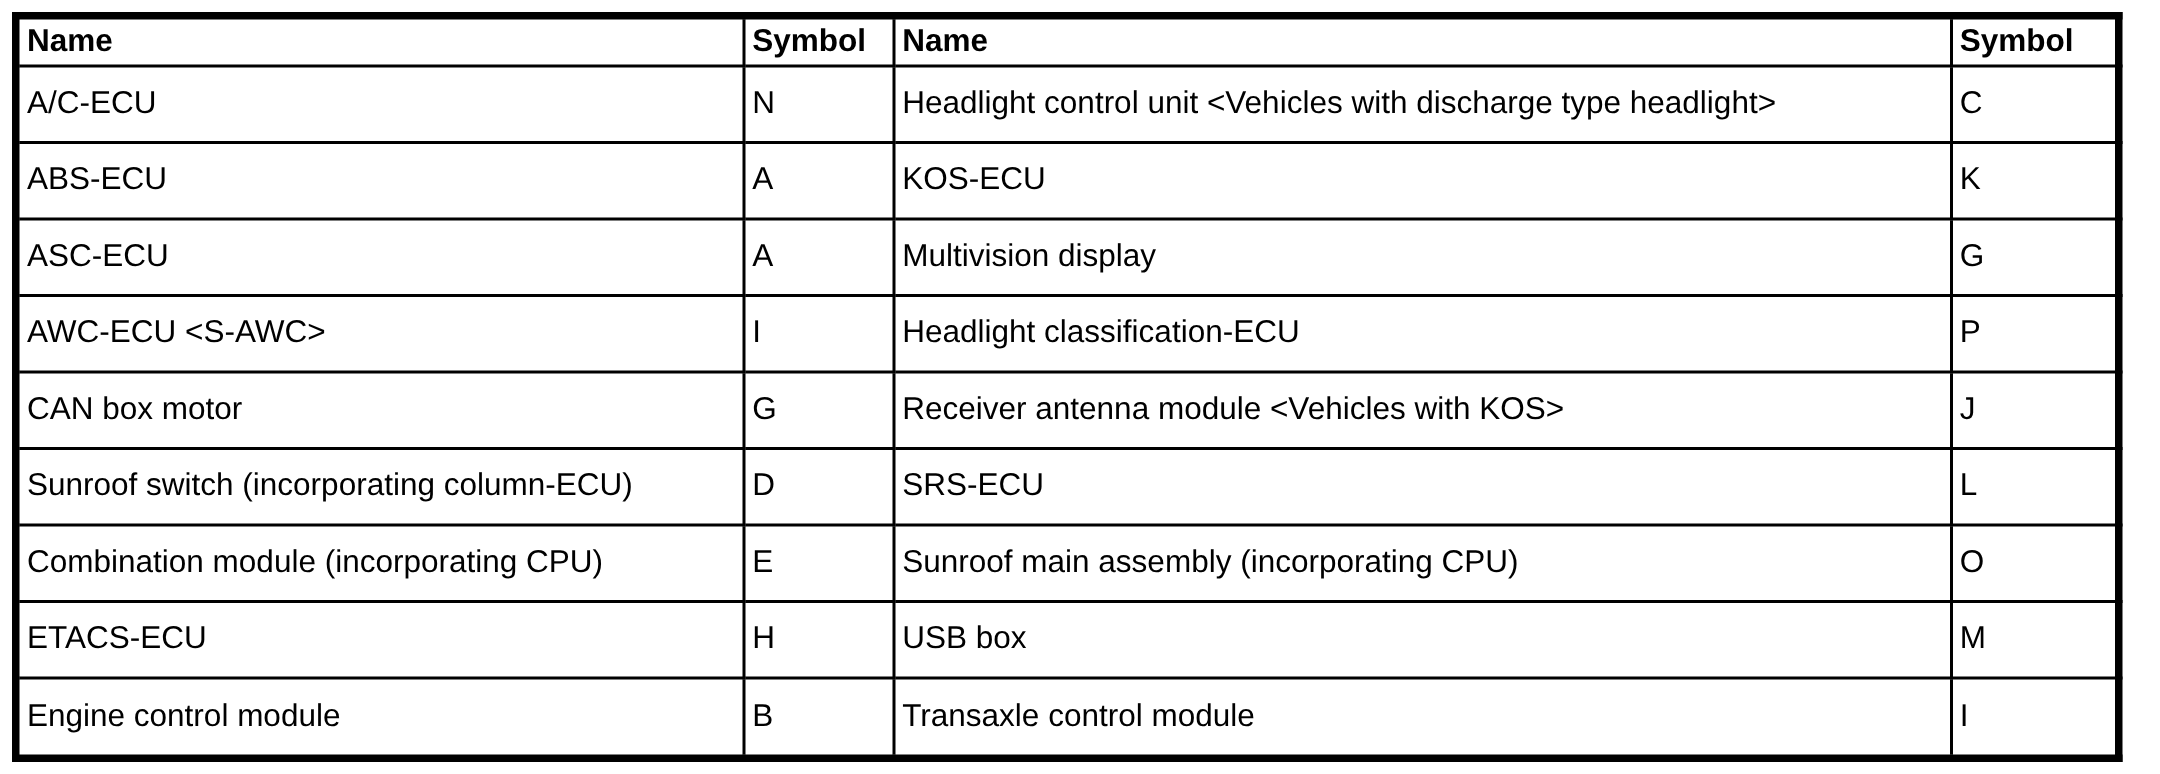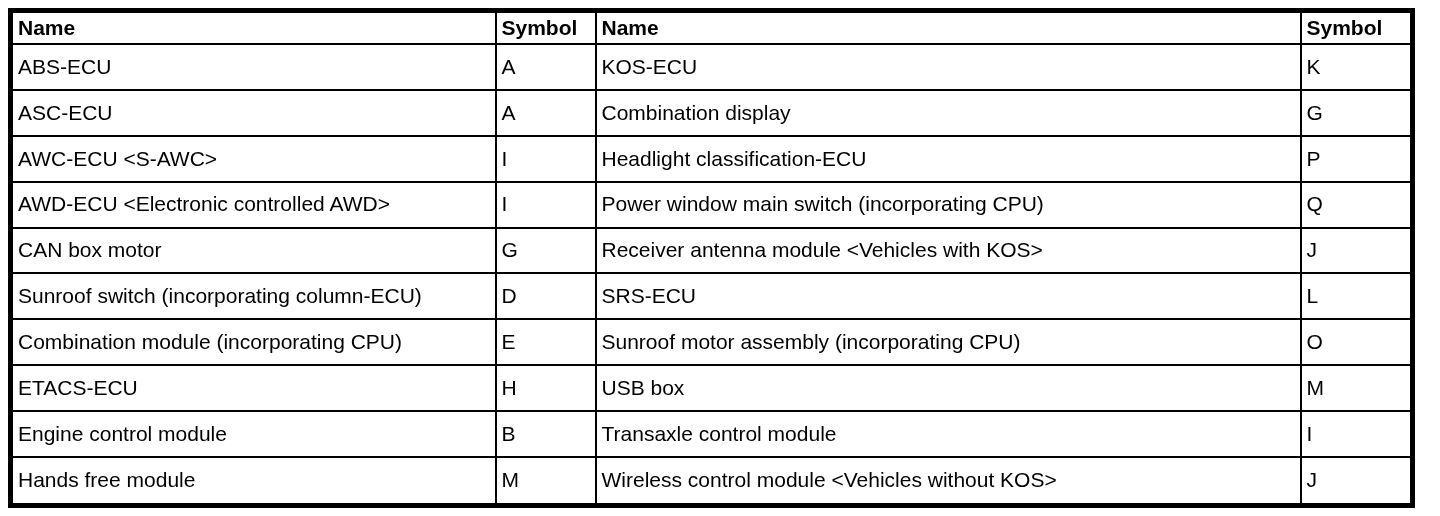--- a/index.html
+++ b/index.html
@@ -63,74 +63,68 @@
     <thead>
       <tr>
         <th>Name</th>
         <th>Symbol</th>
         <th>Name</th>
         <th>Symbol</th>
       </tr>
     </thead>
     <tbody>
       <tr>
+        <td>A/C-ECU</td>
+        <td>N</td>
+        <td>Headlight control unit &lt;Vehicles with discharge type headlight&gt;</td>
+        <td>C</td>
+      </tr>
+      <tr>
         <td>ABS-ECU</td>
         <td>A</td>
         <td>KOS-ECU</td>
         <td>K</td>
       </tr>
       <tr>
         <td>ASC-ECU</td>
         <td>A</td>
-        <td>Combination display</td>
+        <td>Multivision display</td>
         <td>G</td>
       </tr>
       <tr>
         <td>AWC-ECU &lt;S-AWC&gt;</td>
         <td>I</td>
         <td>Headlight classification-ECU</td>
         <td>P</td>
-      </tr>
-      <tr>
-        <td>AWD-ECU &lt;Electronic controlled AWD&gt;</td>
-        <td>I</td>
-        <td>Power window main switch (incorporating CPU)</td>
-        <td>Q</td>
       </tr>
       <tr>
         <td>CAN box motor</td>
         <td>G</td>
         <td>Receiver antenna module &lt;Vehicles with KOS&gt;</td>
         <td>J</td>
       </tr>
       <tr>
         <td>Sunroof switch (incorporating column-ECU)</td>
         <td>D</td>
         <td>SRS-ECU</td>
         <td>L</td>
       </tr>
       <tr>
         <td>Combination module (incorporating CPU)</td>
         <td>E</td>
-        <td>Sunroof motor assembly (incorporating CPU)</td>
+        <td>Sunroof main assembly (incorporating CPU)</td>
         <td>O</td>
       </tr>
       <tr>
         <td>ETACS-ECU</td>
         <td>H</td>
         <td>USB box</td>
         <td>M</td>
       </tr>
       <tr>
         <td>Engine control module</td>
         <td>B</td>
         <td>Transaxle control module</td>
         <td>I</td>
       </tr>
-      <tr>
-        <td>Hands free module</td>
-        <td>M</td>
-        <td>Wireless control module &lt;Vehicles without KOS&gt;</td>
-        <td>J</td>
-      </tr>
     </tbody>
   </table>
 </div>
 
 </body></html>

